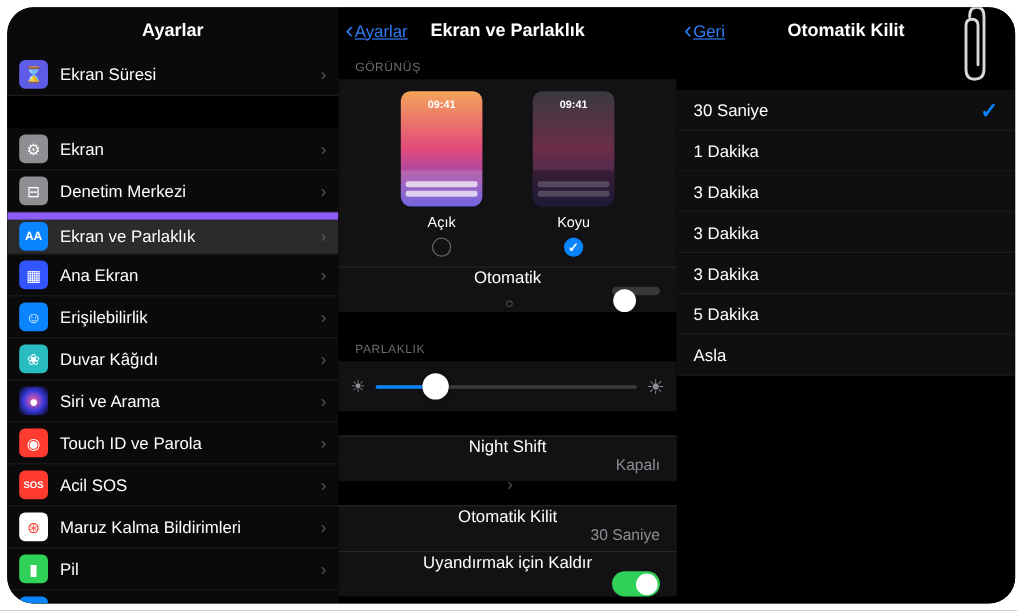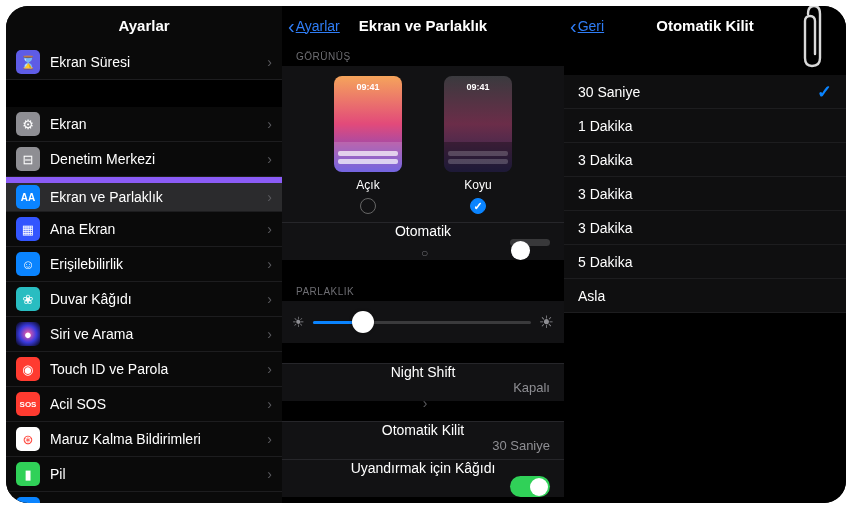--- a/index.html
+++ b/index.html
@@ -215,21 +215,21 @@
       <span class="chev">›</span>
     </div>
 
     <div class="gap-black"></div>
     <div class="row">
       <span>Otomatik Kilit</span>
       <span class="value">30 Saniye</span>
       <span class="chev">›</span>
     </div>
     <div class="row">
-      <span>Uyandırmak için Kâğıdı</span>
+      <span>Uyandırmak için Kaldır</span>
       <div class="toggle on">
           <div class="knob"></div>
         </div>
     </div>
   </div>
 
   <div class="col col3">
     <div class="hdr">
       <div class="back">
         <span class="chev">‹</span>

